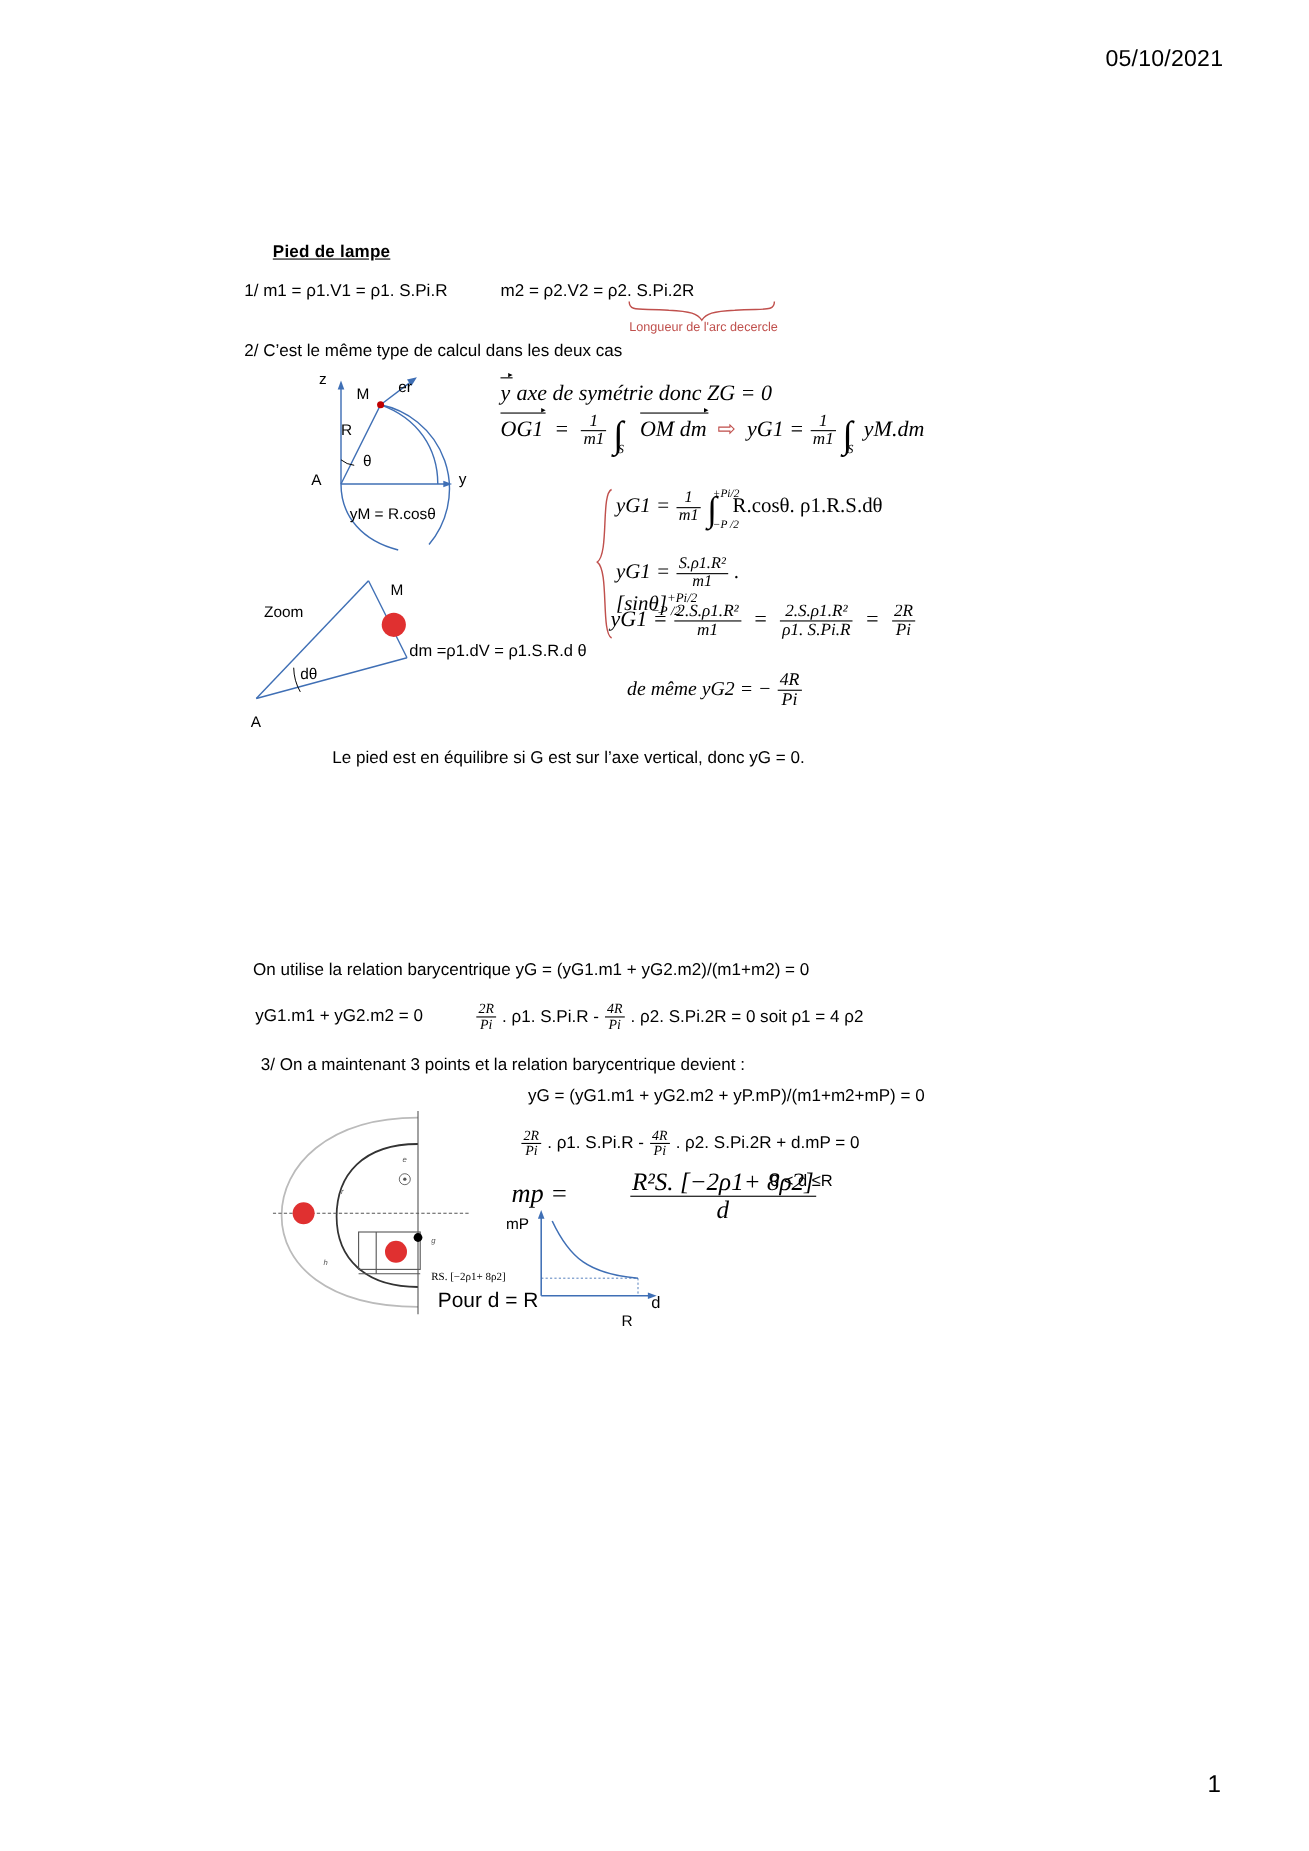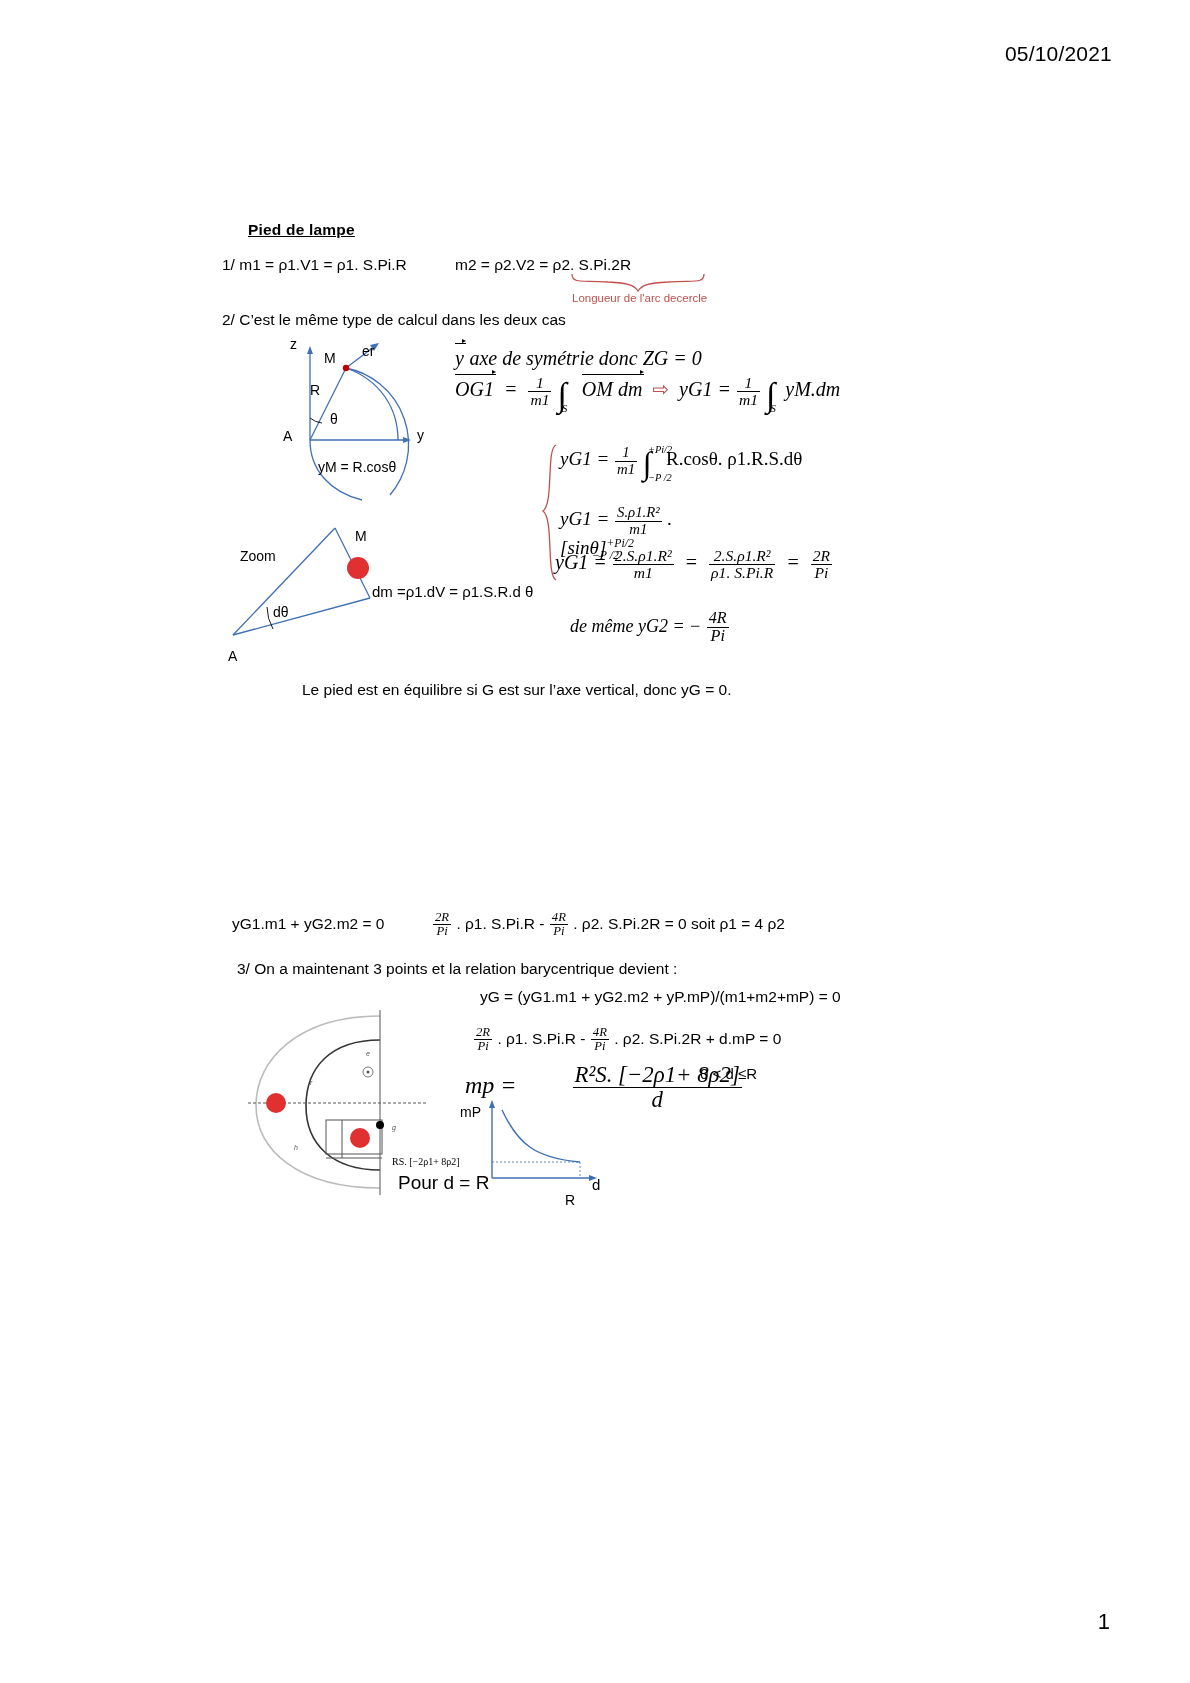--- a/index.html
+++ b/index.html
@@ -266,20 +266,21 @@
   <div class="abs eq-meme eqn">
     <span>de même yG2 = −</span>
     <span class="frac frac-big" style="font-size:0.9em;">
       <span class="num">4R</span>
       <span class="den">Pi</span>
     </span>
   </div>
 
   <div class="abs equil">Le pied est en équilibre si G est sur l’axe vertical, donc yG = 0.</div>
 
+  <div class="abs bary1">On utilise la relation barycentrique     yG = (yG1.m1 + yG2.m2)/(m1+m2) = 0</div>
   <div class="abs bary2">yG1.m1 + yG2.m2 = 0</div>
   <div class="abs" style="left:432px;top:911px;font-size:15.5px;">
     <span class="frac" style="font-size:1.05em;">
       <span class="num">2R</span>
       <span class="den">Pi</span>
     </span>
     <span>. ρ1. S.Pi.R  -</span>
     <span class="frac" style="font-size:1.05em;">
       <span class="num">4R</span>
       <span class="den">Pi</span>

